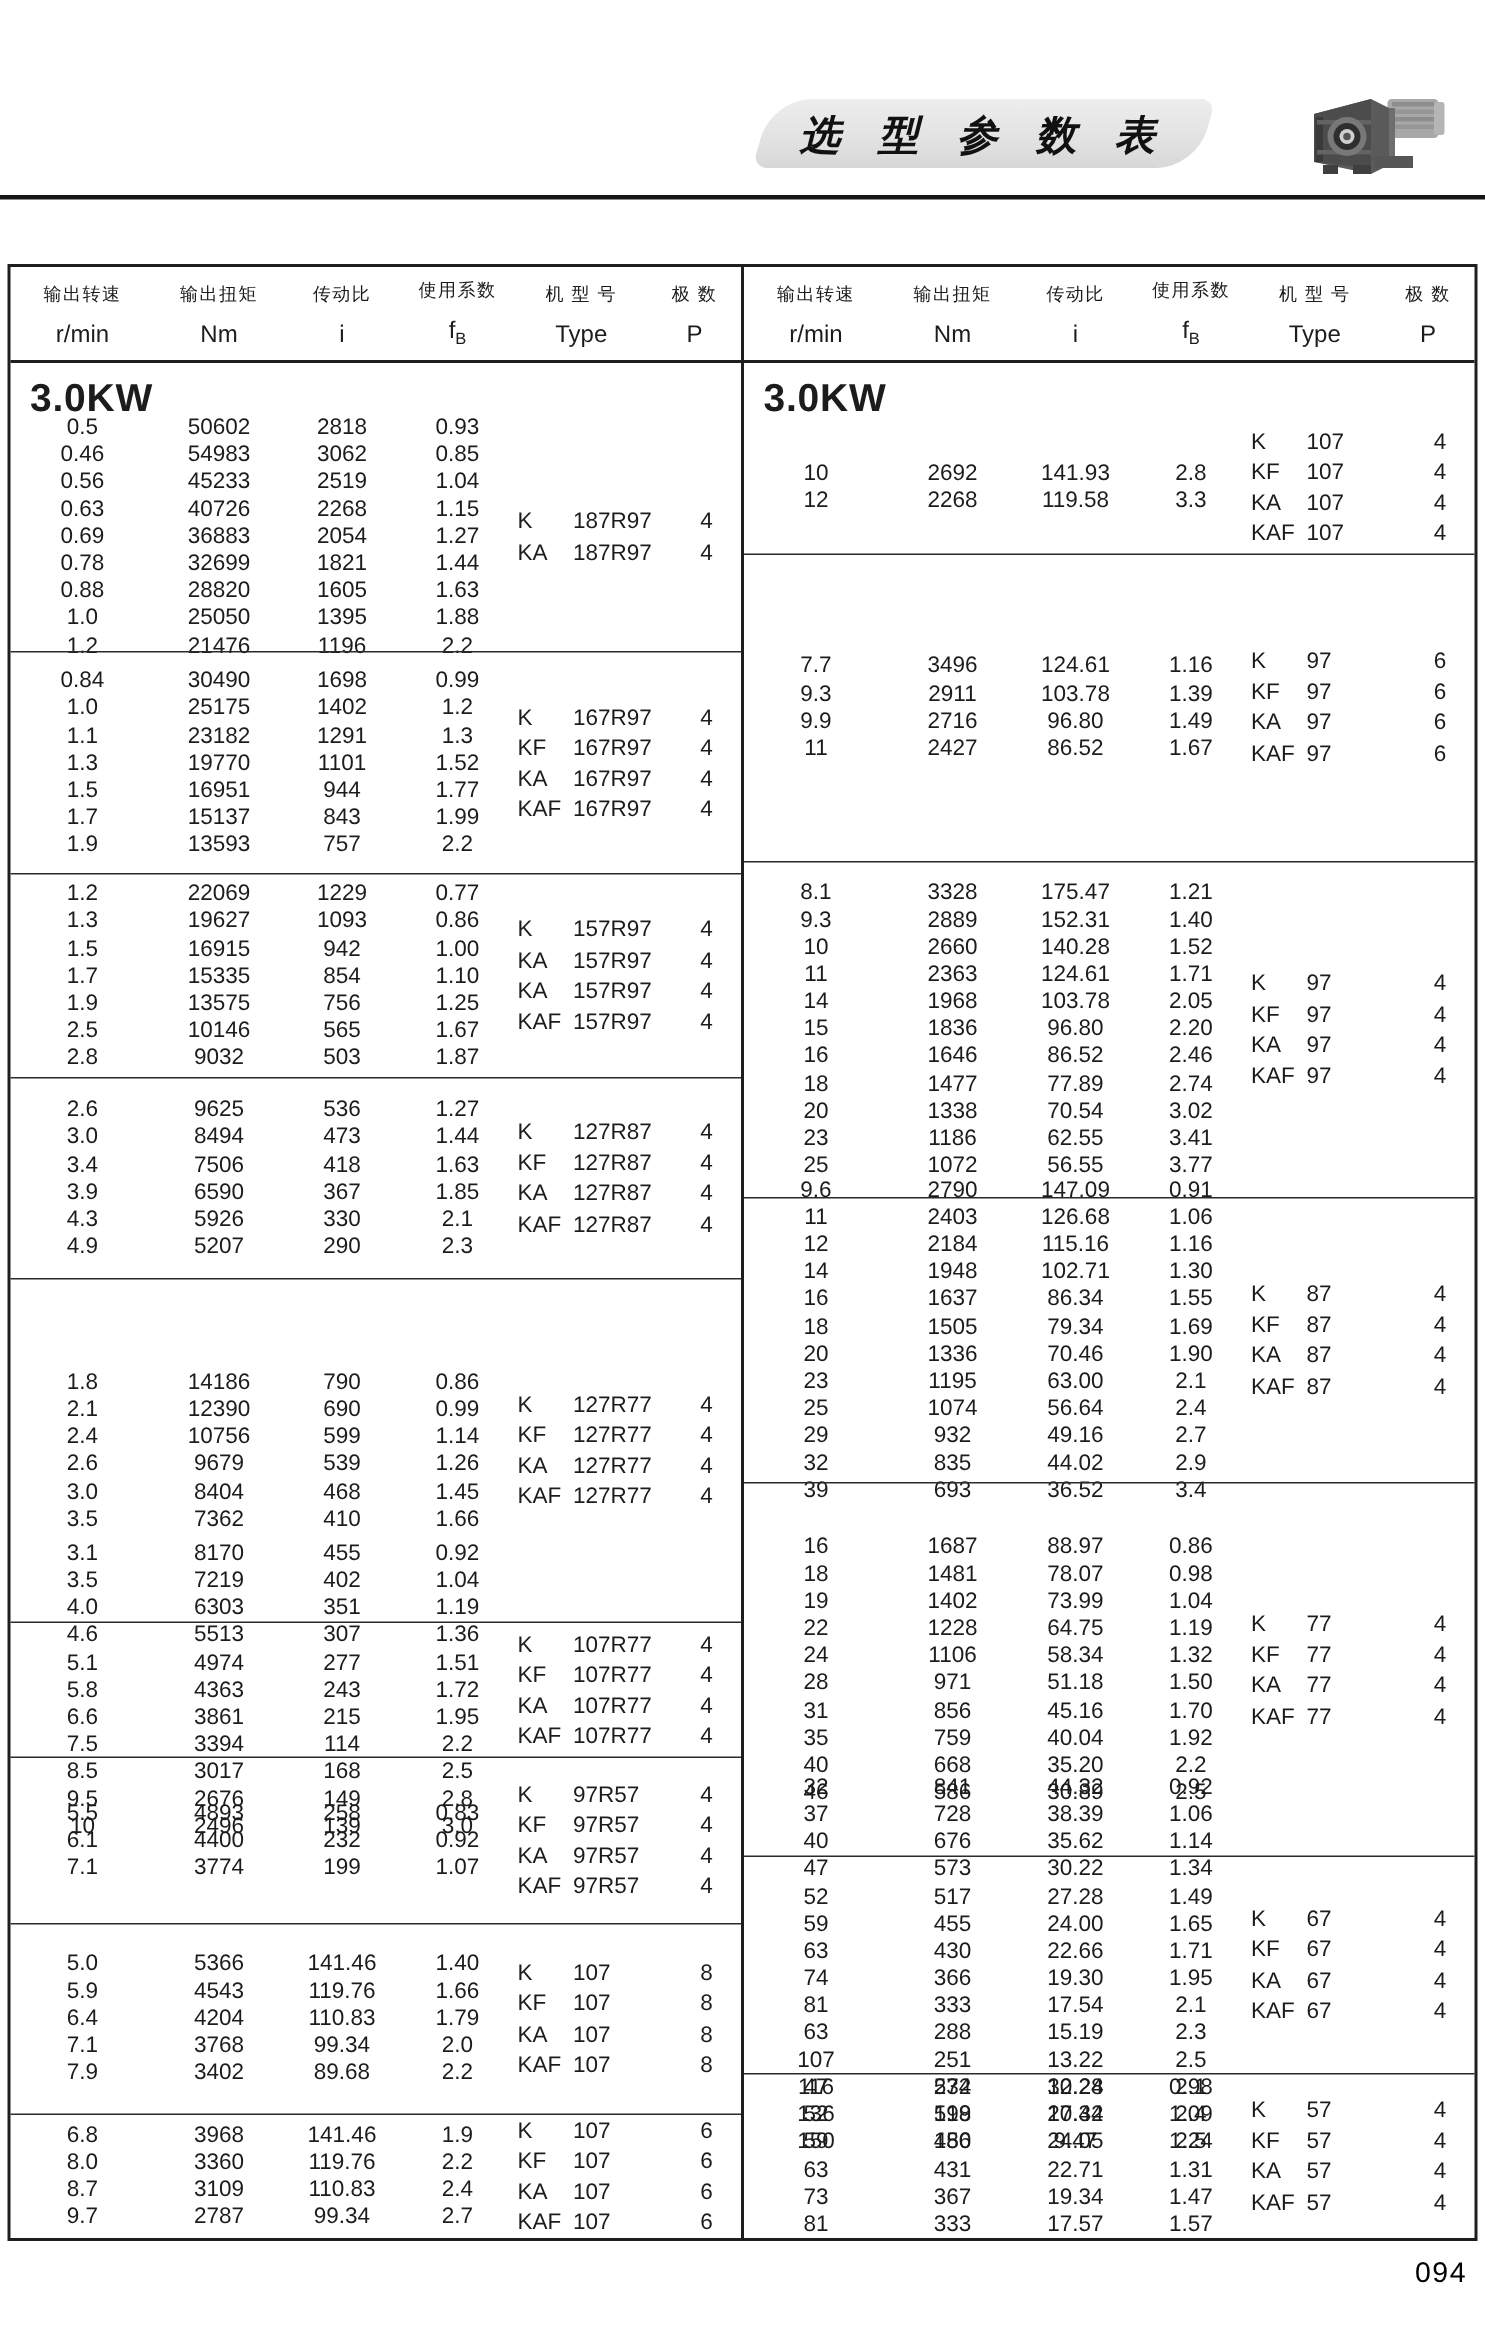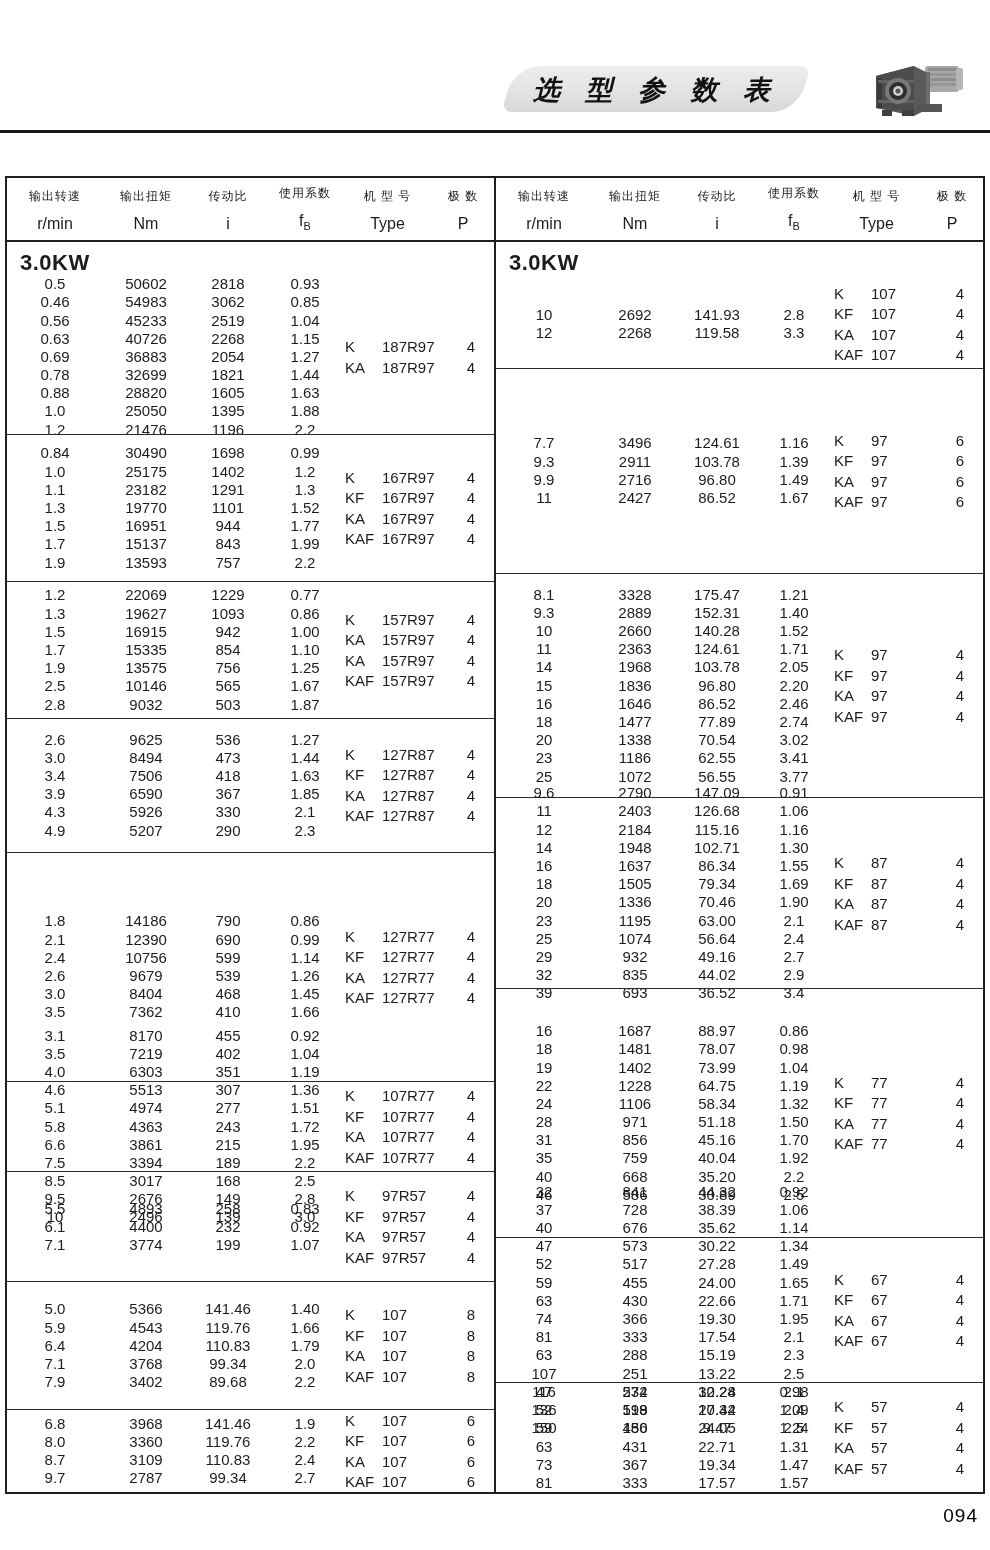--- a/index.html
+++ b/index.html
@@ -52,21 +52,21 @@
   }
   .hcell { text-align: center; line-height: 27px; }
   .hcell .cn { display: block; font-size: 12px; letter-spacing: 1px; font-weight: 500; }
   .hcell .unit { display: block; font-size: 16px; }
   .hcell sub { font-size: 11px; }
 
   .half-body { flex: 1 1 auto; display: flex; flex-direction: column; }
 
   .power-label {
     flex: 0 0 38px;
-    font-size: 22px; font-weight: bold;
+    font-size: 26px; font-weight: bold;
     padding: 8px 16px 0 13px;
     letter-spacing: 0.5px;
   }
 
   .group {
     display: flex; flex-direction: row;
     min-height: 0;
   }
   .group + .group { border-top: 1.5px solid #2a2a2a; }
 
@@ -541,21 +541,21 @@
             </div>
             <div class="row">
               <span class="cell">6.6</span>
               <span class="cell">3861</span>
               <span class="cell">215</span>
               <span class="cell">1.95</span>
             </div>
             <div class="row">
               <span class="cell">7.5</span>
               <span class="cell">3394</span>
-              <span class="cell">189</span>
+              <span class="cell">114</span>
               <span class="cell">2.2</span>
             </div>
             <div class="row">
               <span class="cell">8.5</span>
               <span class="cell">3017</span>
               <span class="cell">168</span>
               <span class="cell">2.5</span>
             </div>
             <div class="row">
               <span class="cell">9.5</span>

